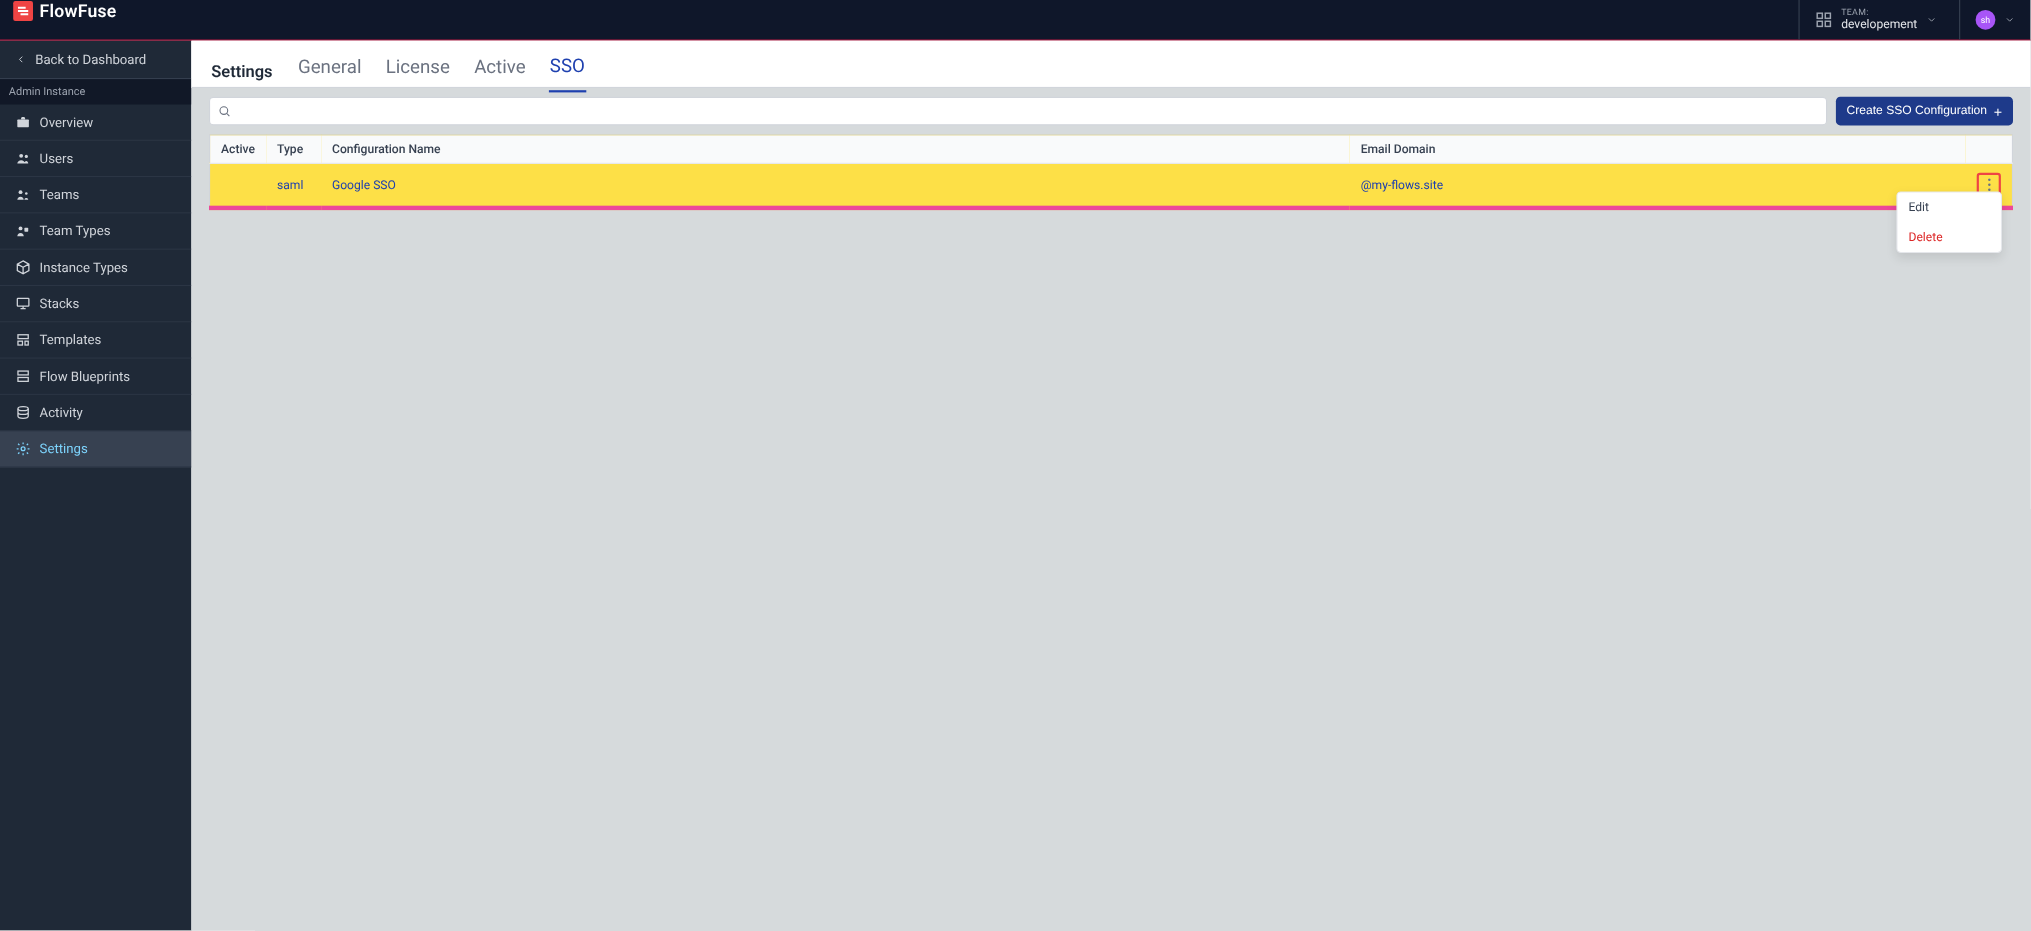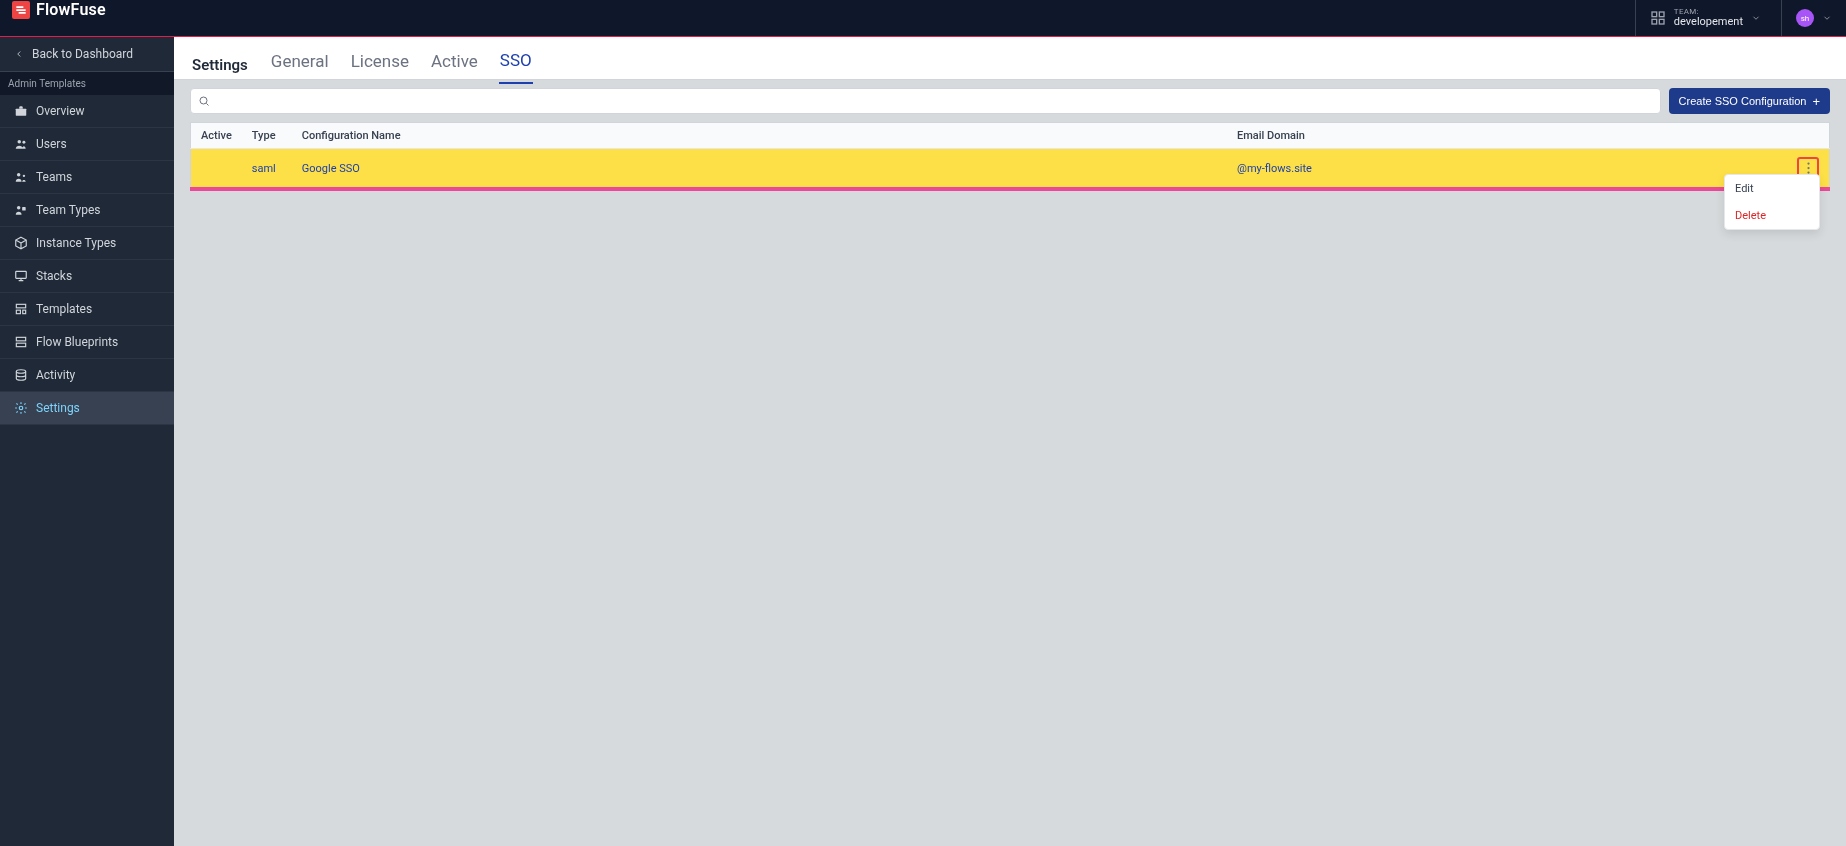--- a/index.html
+++ b/index.html
@@ -108,21 +108,21 @@
 
   <div class="body">
 
     <div class="sidebar">
       <div class="back-link">
         <svg width="10" height="10" viewBox="0 0 24 24" fill="none" stroke="currentColor" stroke-width="2">
             <path d="M15 18l-6-6 6-6"></path>
           </svg>
         <span>Back to Dashboard</span>
       </div>
-      <div class="section-header">Admin Templates</div>
+      <div class="section-header">Admin Instance</div>
 
       <div class="nav-item">
         <svg class="nav-icon" viewBox="0 0 24 24" fill="currentColor">
             <rect x="3" y="8" width="18" height="12" rx="1"></rect>
             <path d="M9 8V6a2 2 0 012-2h2a2 2 0 012 2v2"></path>
           </svg>
         <span>Overview</span>
       </div>
       <div class="nav-item">
         <svg class="nav-icon" viewBox="0 0 24 24" fill="currentColor">

